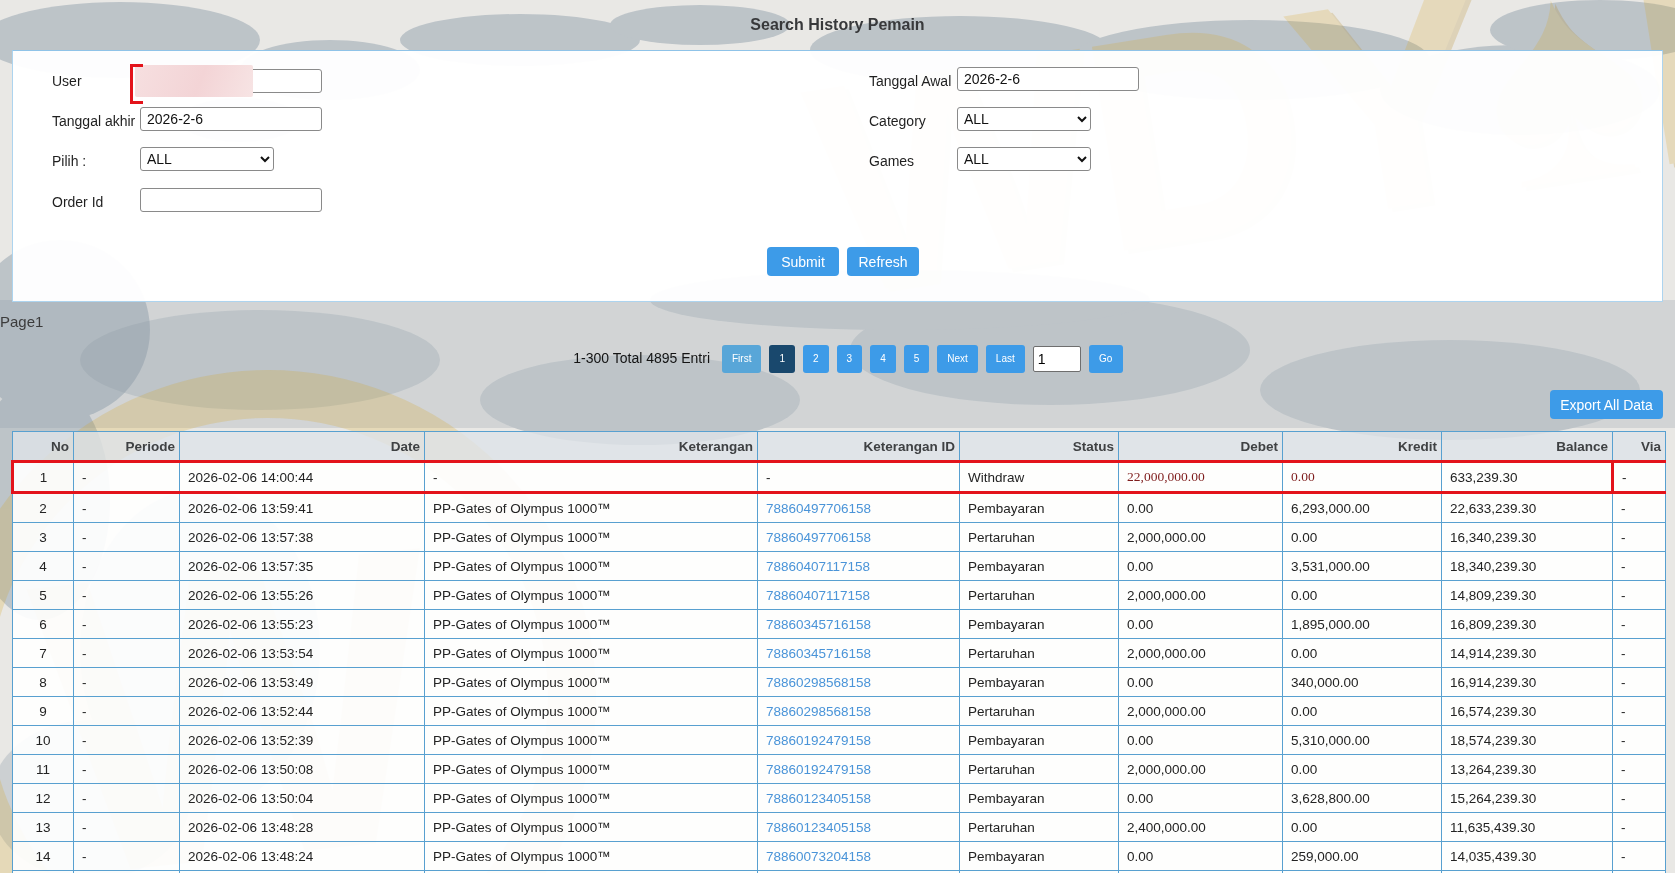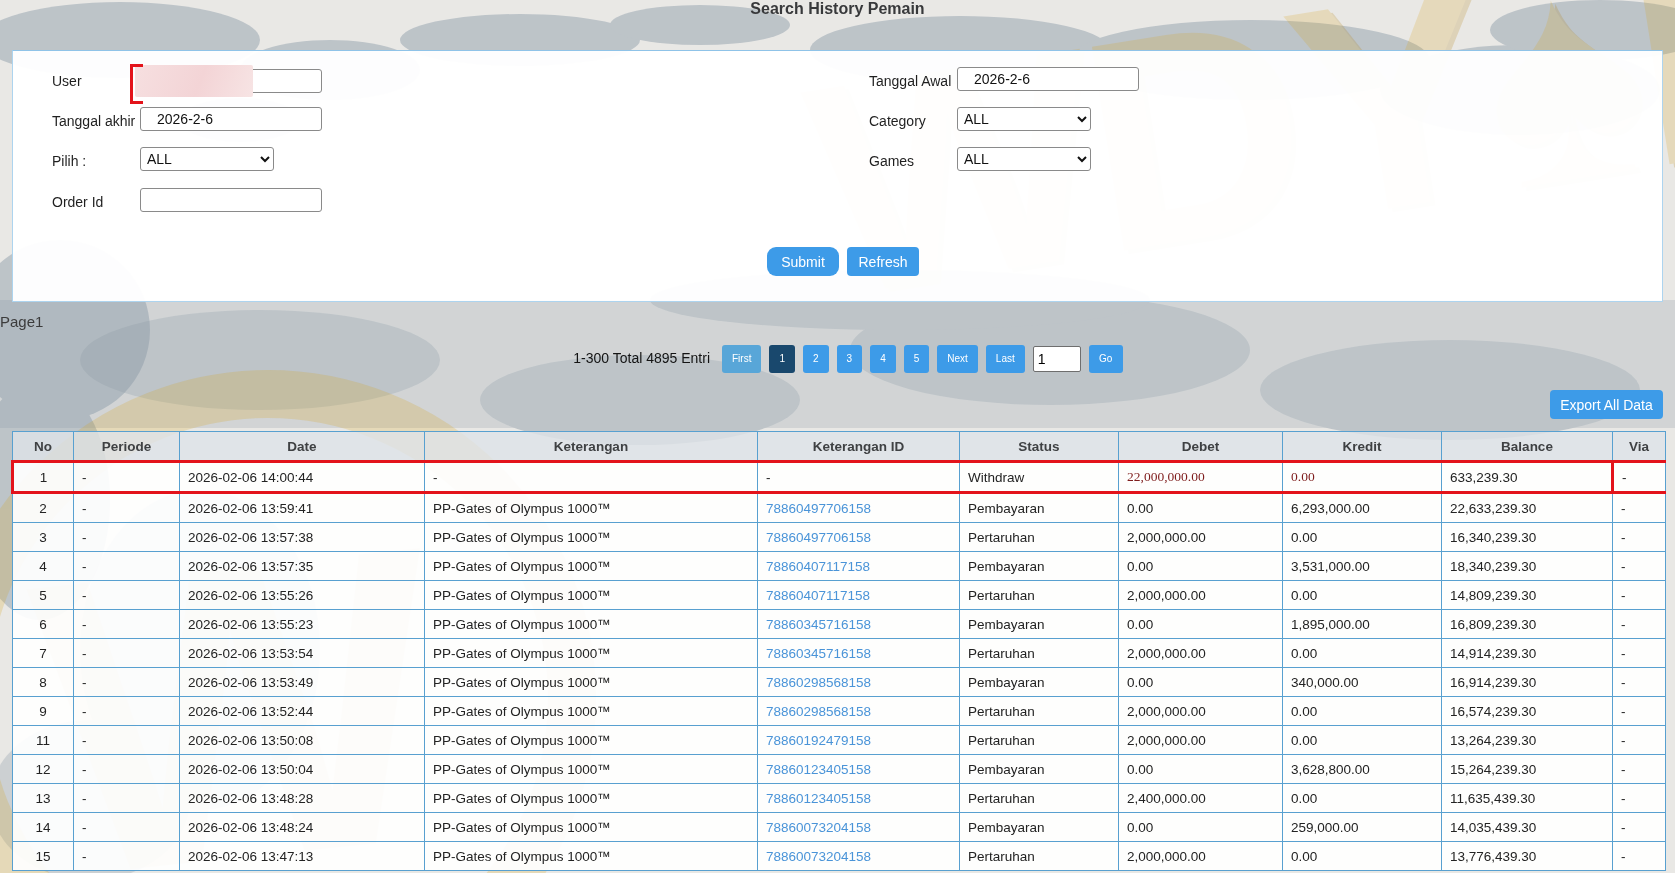--- a/index.html
+++ b/index.html
@@ -24,54 +24,54 @@
     border:48px solid #d8a21b;border-radius:50%;opacity:0.22;
   }
   .gold-w{
     position:absolute;left:40px;top:470px;
     font-size:420px;font-weight:bold;color:#d8a21b;opacity:0.18;
     transform:rotate(-6deg);
   }
 
   
   .page-title{
-    position:absolute;left:0;top:0;width:1675px;text-align:center;
+    position:absolute;left:0;top:16px;width:1675px;text-align:center;
     font-size:16px;font-weight:bold;color:#38393b;z-index:3;
   }
 
   
   .search-panel{
     position:absolute;left:12px;top:50px;width:1649px;height:250px;
     background:rgba(255,255,255,0.97);
     border:1px solid #add4ef;border-top-color:#8fc3e8;z-index:2;
   }
   .fld-label{position:absolute;font-size:14px;color:#1f1f1f;margin-left:24px;}
   .txt-input,.sel-input{
     position:absolute;height:24px;font-size:14px;
     border:1px solid #8a8a8a;border-radius:3px;
-    padding:1px 16px;background:#fff;color:#111;
+    padding:1px 6px;background:#fff;color:#111;
     font-family:"Liberation Sans", sans-serif;box-sizing:border-box;
   }
   .sel-input{padding:1px 2px;}
   .user-wrap{position:absolute;left:127px;top:18px;width:182px;height:24px;}
   .user-wrap .txt-input{left:0;top:0;width:182px;}
   .redaction{
     position:absolute;left:-5px;top:-4px;width:118px;height:32px;
     background:linear-gradient(110deg,#f6dfe0,#f3d4d6 55%,#f7e4e4);
     border-radius:2px;z-index:2;
   }
   .red-bracket{
     position:absolute;left:-10px;top:-5px;width:10px;height:34px;
     border:3px solid #e3131b;border-right:none;z-index:3;
   }
   .btn{
     border:none;border-radius:4px;background:#3d9be8;color:#fff;
     font-size:14px;font-family:"Liberation Sans", sans-serif;cursor:pointer;
   }
-  .submit-btn{position:absolute;left:754px;top:196px;width:72px;height:29px;border-radius:9px;}
+  .submit-btn{position:absolute;left:754px;top:196px;width:72px;height:29px;}
   .refresh-btn{position:absolute;left:834px;top:196px;width:72px;height:29px;}
 
   
   .page-indicator{
     position:absolute;left:0;top:313px;width:1675px;text-align:left;
     font-size:15px;color:#3c3c3c;z-index:2;
   }
   .pagination-bar{
     position:absolute;left:0px;top:344px;width:1675px;height:29px;z-index:2;
   }
@@ -102,21 +102,21 @@
 
   
   .tbl-wrap{position:absolute;left:11px;top:431px;width:1653px;z-index:2;}
   table.history{
     width:1653px;border-collapse:collapse;table-layout:fixed;
     font-size:13.5px;color:#232323;
   }
   table.history th{
     height:28px;background:rgba(222,227,232,0.82);
     border:1px solid #58a0d0;color:#3f4143;font-size:13.5px;
-    font-weight:bold;text-align:center;padding:0 4px;overflow:hidden;
+    font-weight:bold;text-align:right;padding:0 4px;overflow:hidden;
   }
   table.history td{
     height:28px;background:rgba(255,255,255,0.92);
     border:1px solid #58a0d0;padding:0 8px;overflow:hidden;
     white-space:nowrap;
   }
   table.history td.c-no{text-align:center;padding:0 2px;}
   table.history td.link{color:#4a94d8;}
   table.history td.red{color:#7f1d1d;font-family:Liberation Serif, serif;}
   tr.highlight td{border-top:3px solid #e3131b;border-bottom:3px solid #e3131b;}
@@ -351,20 +351,32 @@
             <td>2026-02-06 13:52:44</td>
             <td>PP-Gates of Olympus 1000™</td>
             <td class="link">78860298568158</td>
             <td>Pertaruhan</td>
             <td>2,000,000.00</td>
             <td>0.00</td>
             <td>16,574,239.30</td>
             <td>-</td>
           </tr>
           <tr>
+            <td class="c-no">10</td>
+            <td>-</td>
+            <td>2026-02-06 13:52:39</td>
+            <td>PP-Gates of Olympus 1000™</td>
+            <td class="link">78860192479158</td>
+            <td>Pembayaran</td>
+            <td>0.00</td>
+            <td>5,310,000.00</td>
+            <td>18,574,239.30</td>
+            <td>-</td>
+          </tr>
+          <tr>
             <td class="c-no">11</td>
             <td>-</td>
             <td>2026-02-06 13:50:08</td>
             <td>PP-Gates of Olympus 1000™</td>
             <td class="link">78860192479158</td>
             <td>Pertaruhan</td>
             <td>2,000,000.00</td>
             <td>0.00</td>
             <td>13,264,239.30</td>
             <td>-</td>

